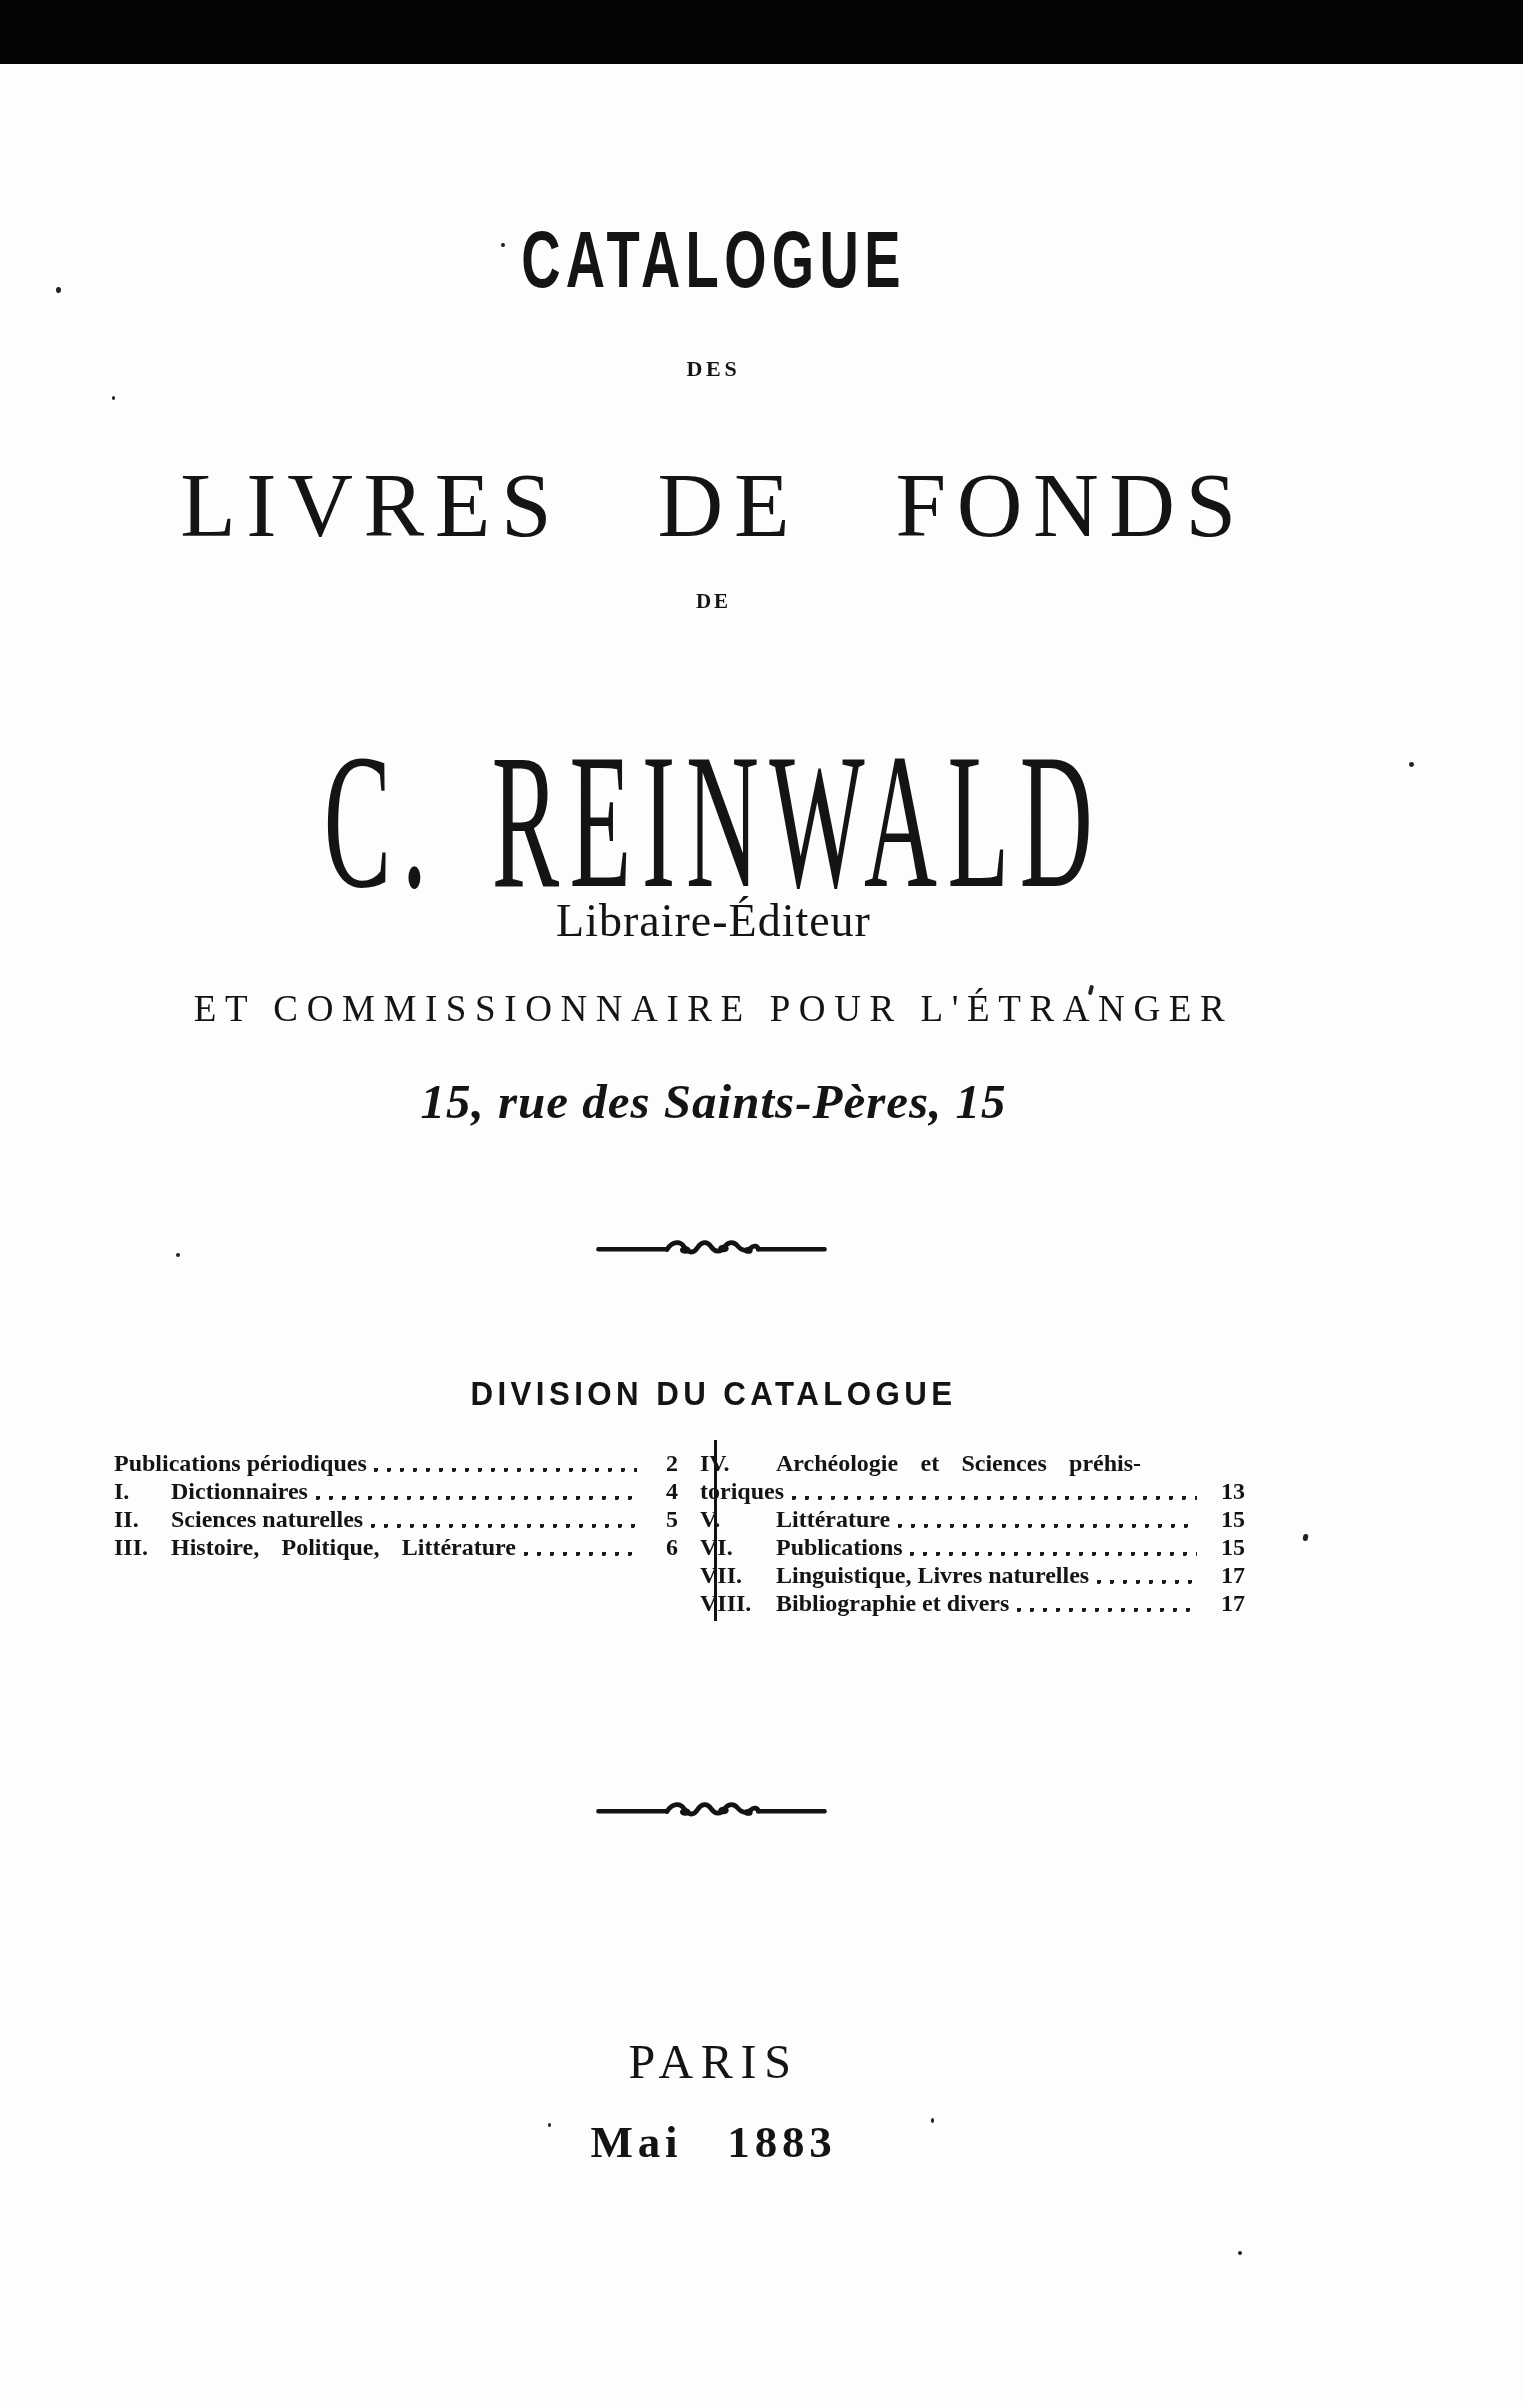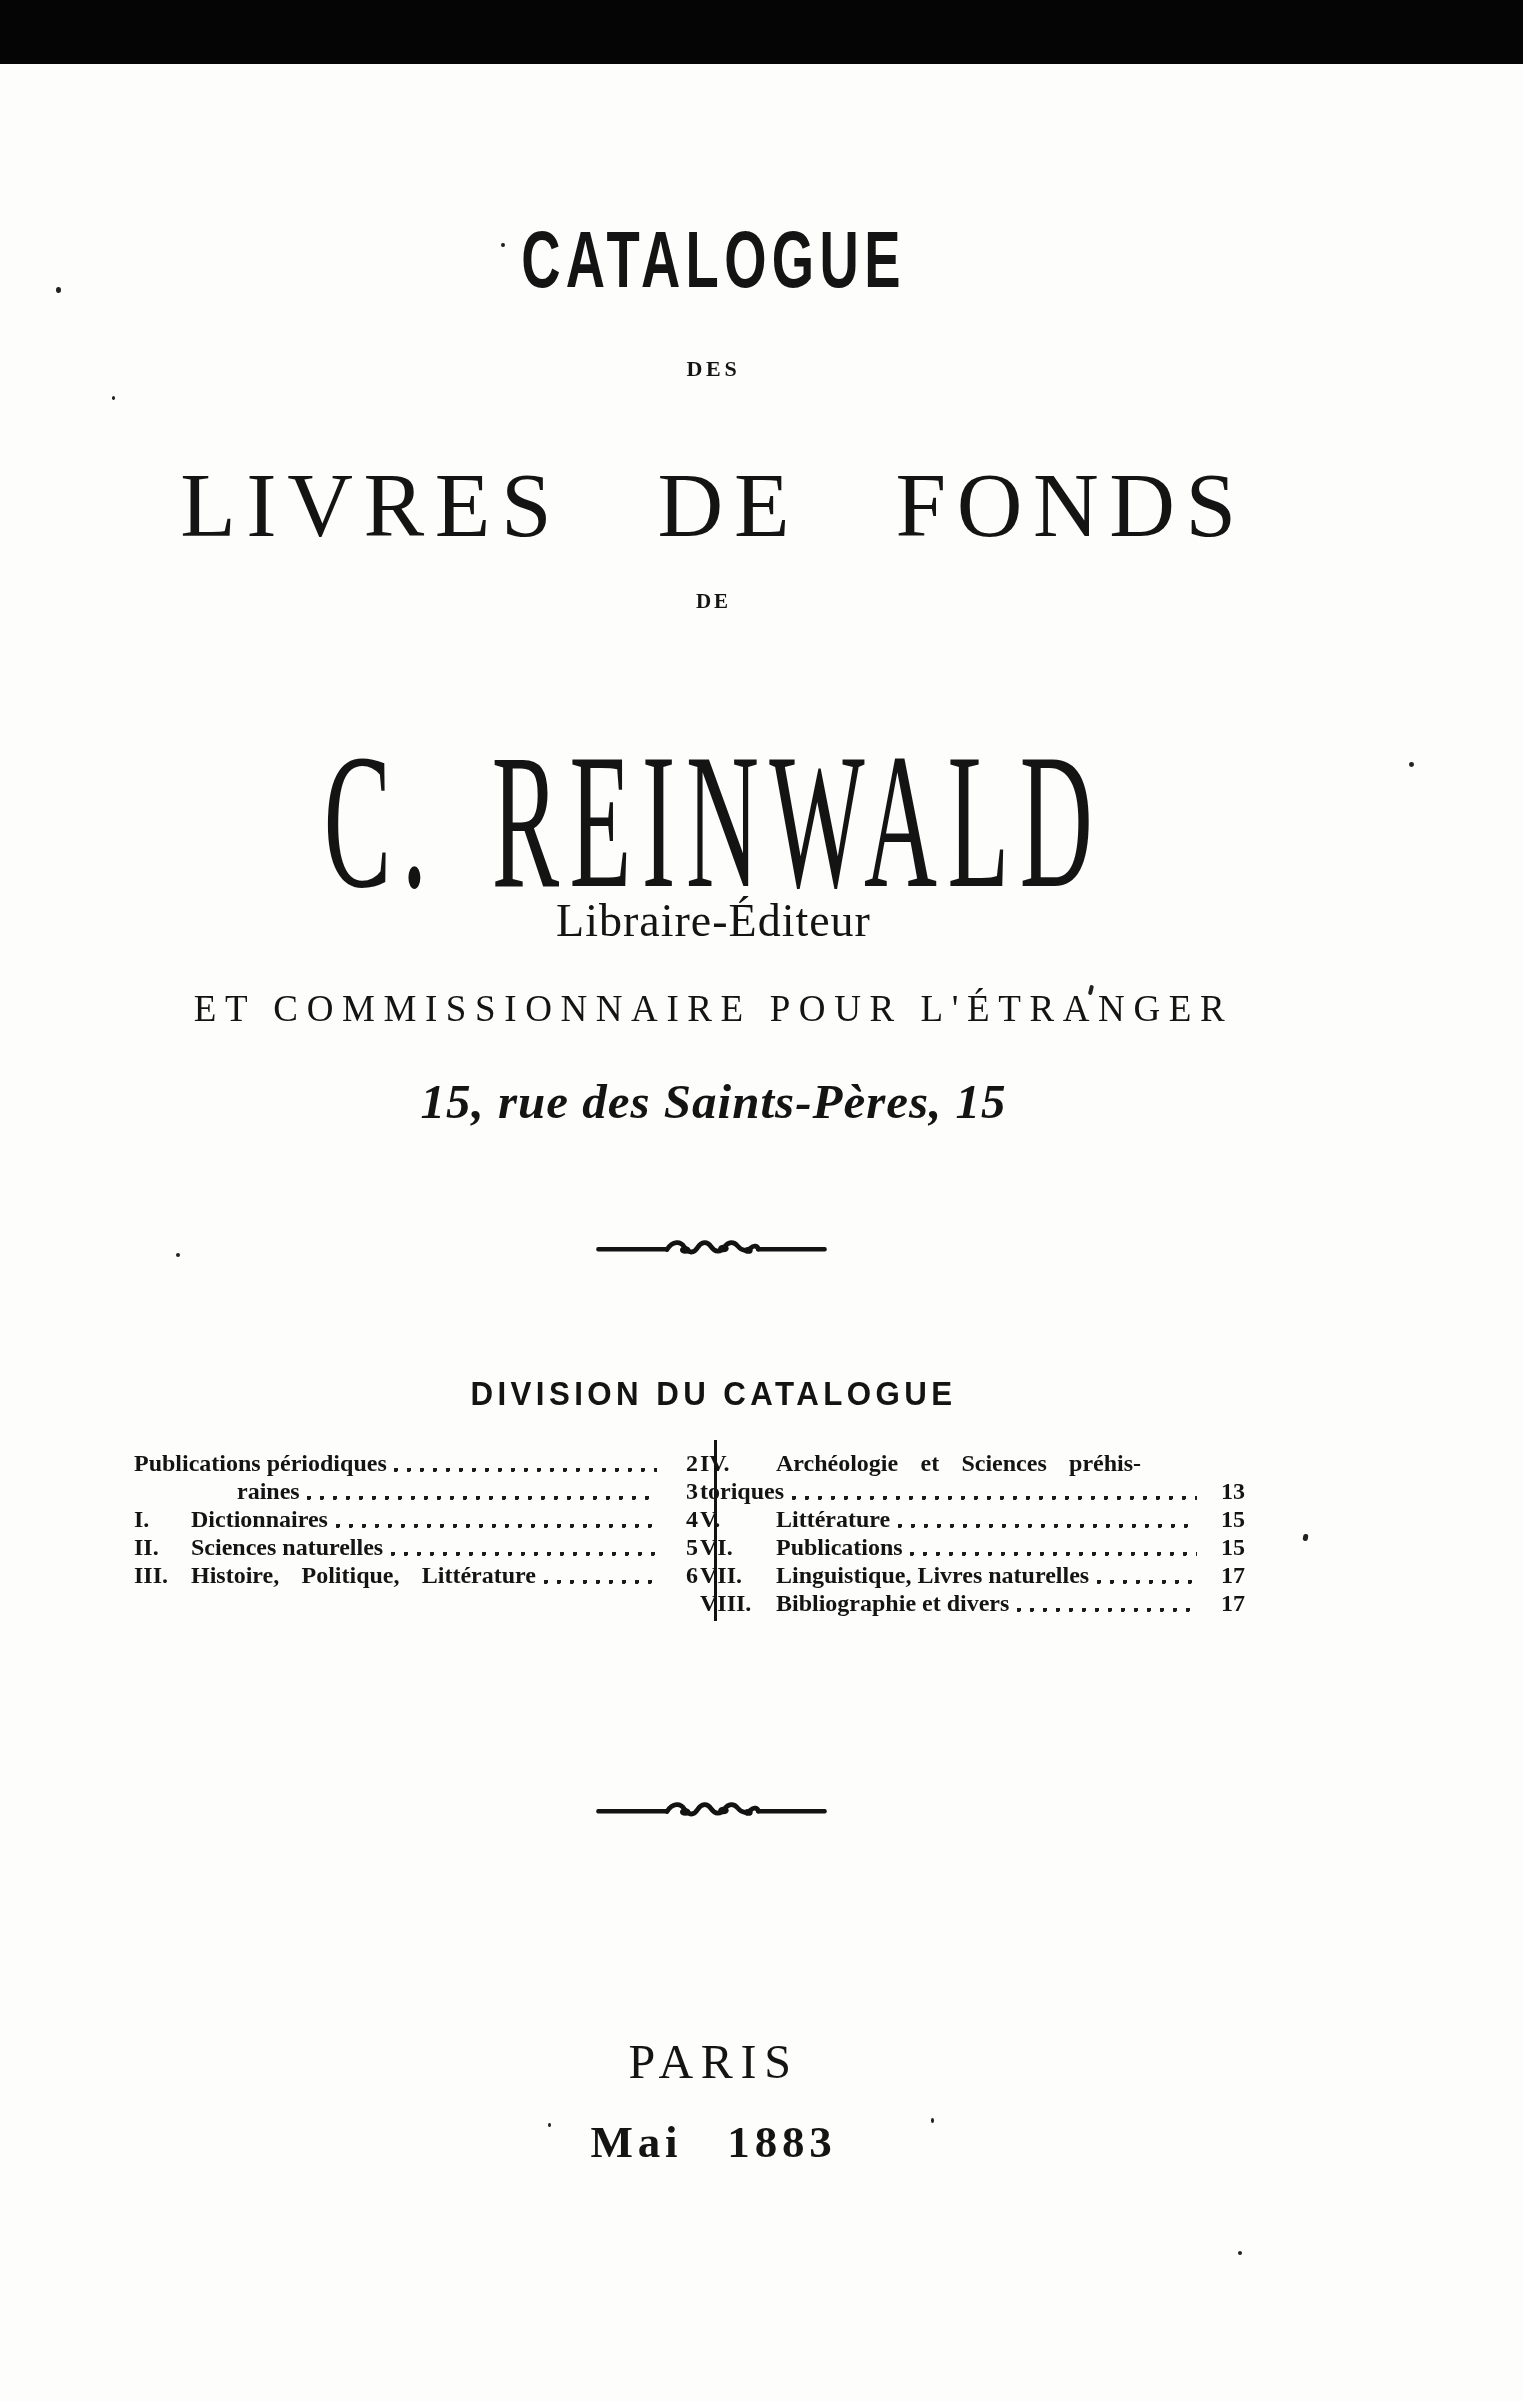--- a/index.html
+++ b/index.html
@@ -25,21 +25,21 @@
 
   .divider{position:absolute;left:595px;width:233px;height:22px}
   #divider-1{top:1238px}
   #divider-2{top:1800px}
   .divider svg{display:block}
 
   #division-heading{top:1374px;font-family:"Liberation Sans",sans-serif;font-weight:bold;
     font-size:34px;letter-spacing:4.8px;transform:scaleX(0.92);transform-origin:50% 0}
 
   #toc-left,#toc-right{position:absolute;top:1449px;font-size:24px;font-weight:bold}
-  #toc-left{left:134px;width:564px}
+  #toc-left{left:114px;width:564px}
   #toc-right{left:700px;width:545px}
   #toc-rule{position:absolute;left:714px;top:1440px;width:3.4px;height:181px;background:#121212}
   .toc-row{display:flex;align-items:baseline;height:28px;line-height:28px}
   .toc-num{flex:0 0 auto}
   #toc-left .toc-num{width:57px}
   #toc-right .toc-num{width:76px}
   #toc-left .ind{margin-left:103px}
   #toc-right .ind{}
   .just{word-spacing:16.3px}
   .toc-label{flex:0 1 auto;white-space:nowrap}
@@ -79,25 +79,20 @@
   </svg>
 </div>
 
 <div class="c" id="division-heading">DIVISION DU CATALOGUE</div>
 
 <div id="toc-left">
     <div class="toc-row">
       <span class="toc-label">Publications périodiques</span>
       <span class="leader"></span>
       <span class="toc-page">2</span>
-    </div>
-    <div class="toc-row">
-      <span class="toc-label ind">raines</span>
-      <span class="leader"></span>
-      <span class="toc-page">3</span>
     </div>
     <div class="toc-row">
       <span class="toc-num">I.</span>
       <span class="toc-label">Dictionnaires</span>
       <span class="leader"></span>
       <span class="toc-page">4</span>
     </div>
     <div class="toc-row">
       <span class="toc-num">II.</span>
       <span class="toc-label">Sciences naturelles</span>

